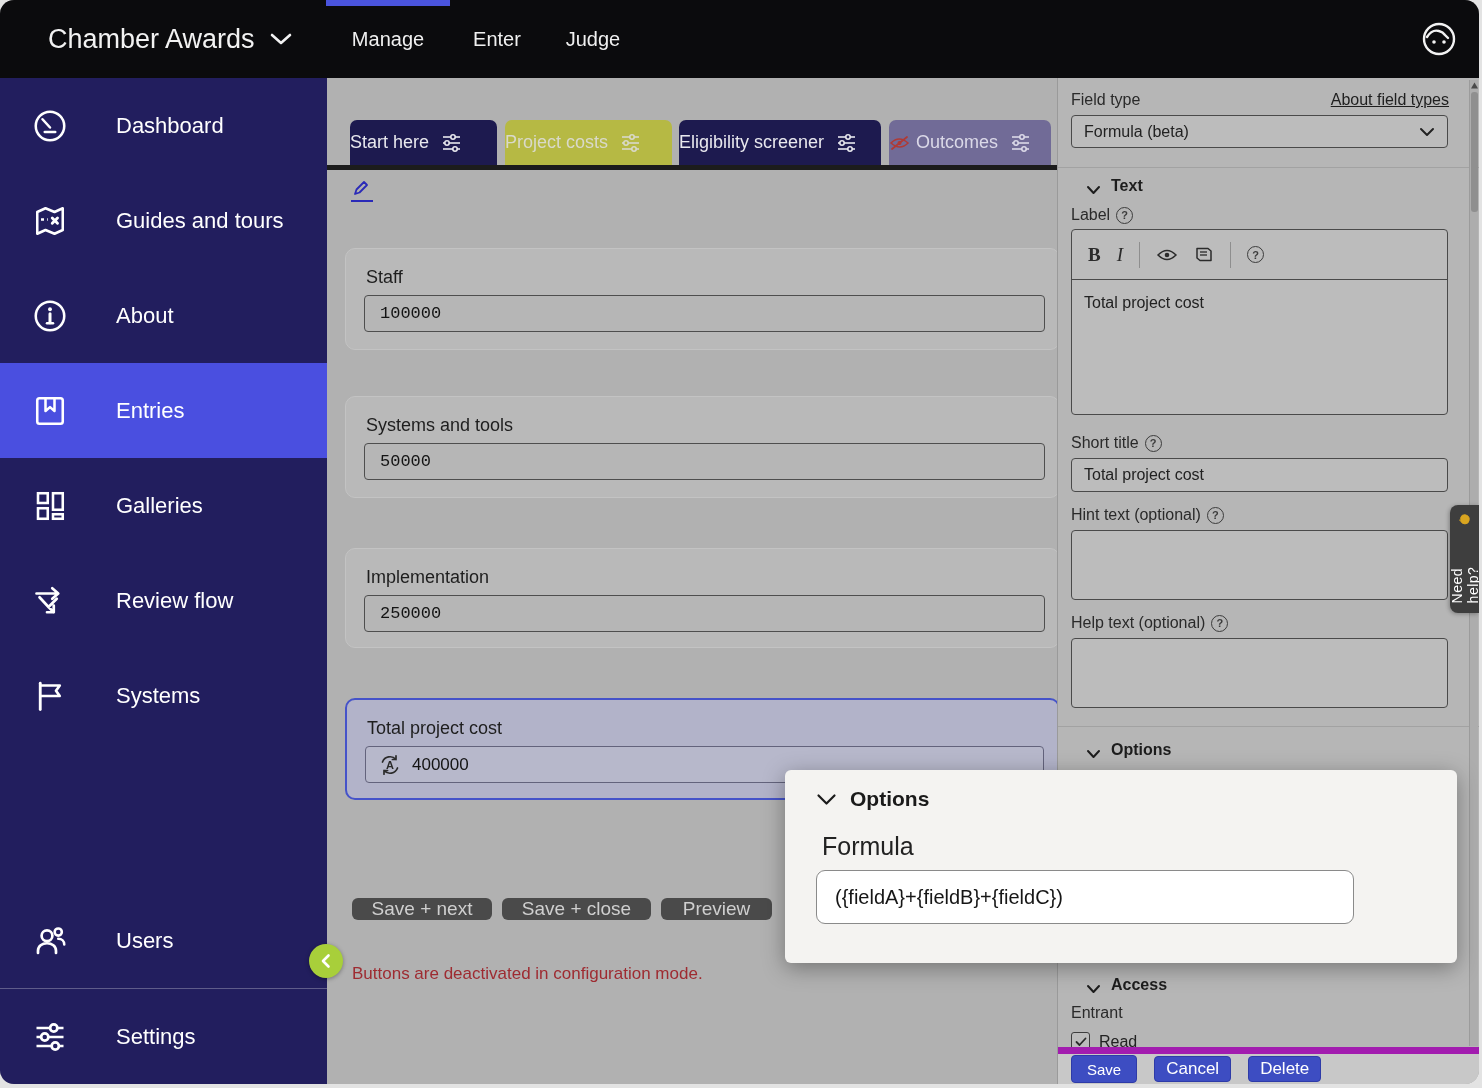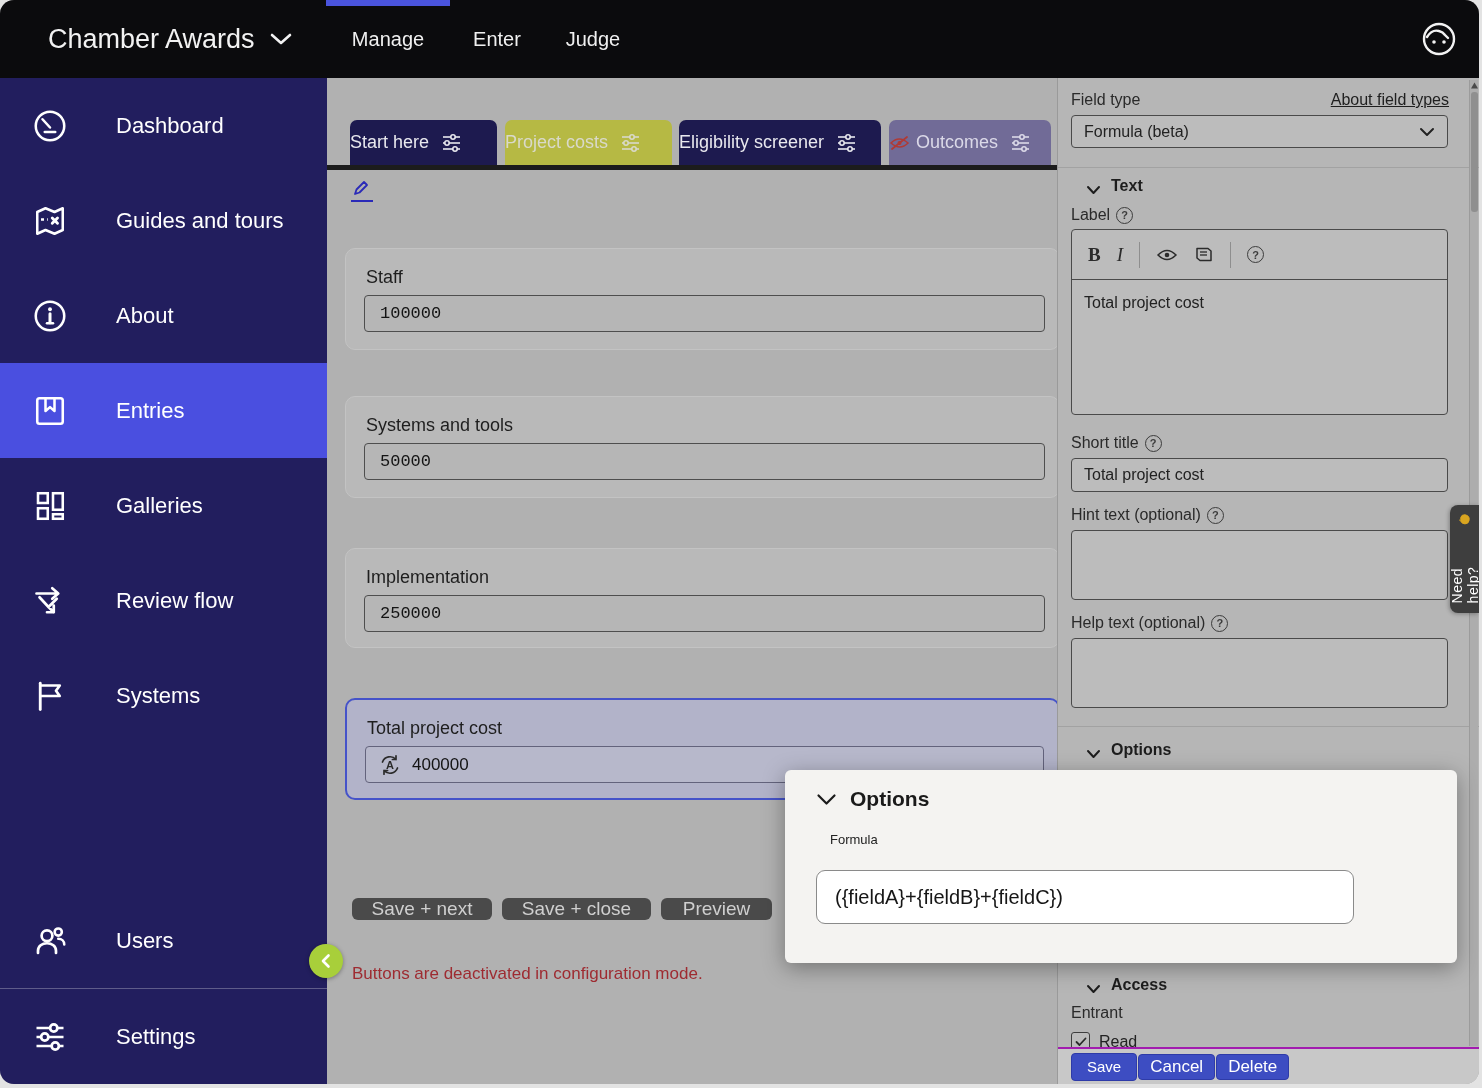--- a/index.html
+++ b/index.html
@@ -52,35 +52,35 @@
   .editor { position:absolute; left:13px; width:377px; top:151px; height:186px; border:1.5px solid #4a4a4a; border-radius:4px; background:#bcbcbc; }
   .editor-toolbar { height:50px; border-bottom:1.5px solid #4a4a4a; display:flex; align-items:center; gap:16px; padding:0 16px; }
   .tool-b { font-family:"Liberation Serif", serif; font-weight:bold; font-size:19px; color:#2b2b2b; cursor:pointer; }
   .tool-i { font-family:"Liberation Serif", serif; font-style:italic; font-size:19px; color:#2b2b2b; cursor:pointer; }
   .tool-sep { width:1px; height:26px; background:#8e8e8e; }
   .editor-body { padding:14px 12px; font-size:16px; color:#222; }
   .p-input { position:absolute; left:13px; width:377px; border:1.5px solid #4a4a4a; border-radius:4px; background:#bcbcbc; font-size:16px; color:#222; padding:0 12px; font-family:"Liberation Sans", sans-serif; }
   textarea.p-input { resize:none; padding-top:8px; }
   .checkbox-row { position:absolute; left:13px; top:954px; display:flex; align-items:center; gap:9px; font-size:16px; color:#222; cursor:pointer; }
   .checkbox { width:19px; height:19px; border:1.6px solid #3d3d3d; border-radius:3px; display:flex; align-items:center; justify-content:center; background:#bcbcbc; }
-  .p-footer { position:absolute; left:0; right:0; bottom:0; height:37px; background:#c8c8c8; border-top:2px solid #a21caf; display:flex; align-items:center; gap:1px; padding-left:13px; }
+  .p-footer { position:absolute; left:0; right:0; bottom:0; height:37px; background:#c8c8c8; border-top:7px solid #a21caf; display:flex; align-items:center; gap:17px; padding-left:13px; }
   .btn-blue { background:#3d4dc2; color:#fff; border:1px solid #2e3ba8; border-radius:4px; font-family:"Liberation Sans", sans-serif; cursor:pointer; }
   .btn-blue.lg { height:28px; padding:0 15px; font-size:15px; }
   .btn-blue.sm { height:26px; padding:0 11px; font-size:17px; }
   .scrollbar { position:absolute; right:1px; top:2px; width:9px; bottom:38px; background:#adadad; border-left:1px solid #9b9b9b; }
   .scroll-thumb { position:absolute; top:12px; left:1px; width:7px; height:120px; background:#8f8f8f; border-radius:3px; }
 
   
   .help-tab { position:absolute; right:0; top:505px; width:29px; height:108px; background:#3e3e3e; border-radius:8px 0 0 8px; z-index:40; display:flex; flex-direction:column; align-items:center; justify-content:flex-end; padding:8px 0 10px; cursor:pointer; box-shadow:-1px 1px 4px rgba(0,0,0,.3); }
   .help-tab .vtext { writing-mode:vertical-rl; transform:rotate(180deg); color:#fff; font-size:14px; letter-spacing:.5px; }
 
   
   .popup { position:absolute; left:785px; top:770px; width:672px; height:193px; background:#f4f3f1; border-radius:6px; z-index:50; box-shadow:0 5px 22px rgba(0,0,0,.35); }
   .popup-title { position:absolute; left:31px; top:17px; display:flex; align-items:center; gap:13px; font-size:21px; font-weight:bold; color:#1a1a1a; cursor:pointer; }
-  .popup-label { position:absolute; left:45px; top:62px; font-size:13px; color:#222; }
+  .popup-label { position:absolute; left:37px; top:62px; font-size:25px; color:#222; }
   .popup-input { position:absolute; left:31px; top:100px; width:538px; height:54px; background:#fff; border:1.5px solid #8a8a8a; border-radius:9px; font-size:20px; color:#161616; padding:0 18px; font-family:"Liberation Sans", sans-serif; }
 </style>
 </head>
 <body>
 
 <div class="app">
 
   <header class="topbar">
     <div class="brand">
       <span>Chamber Awards</span>

